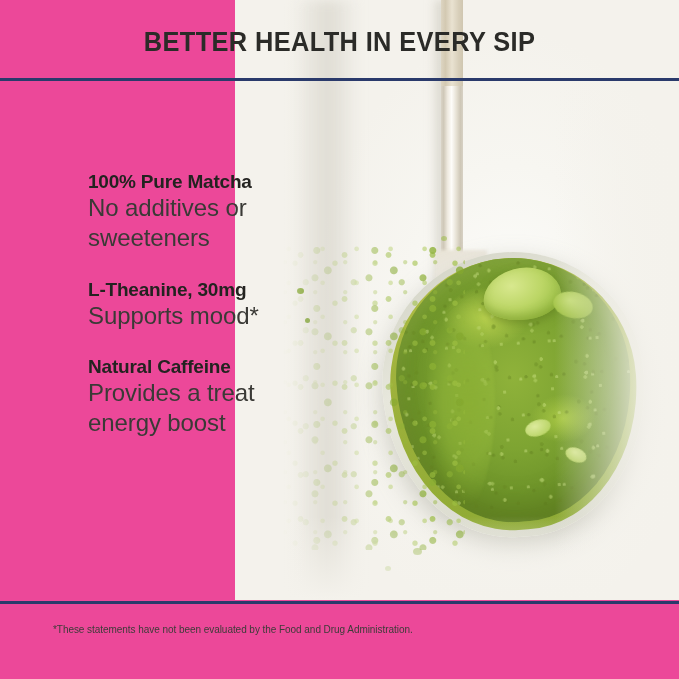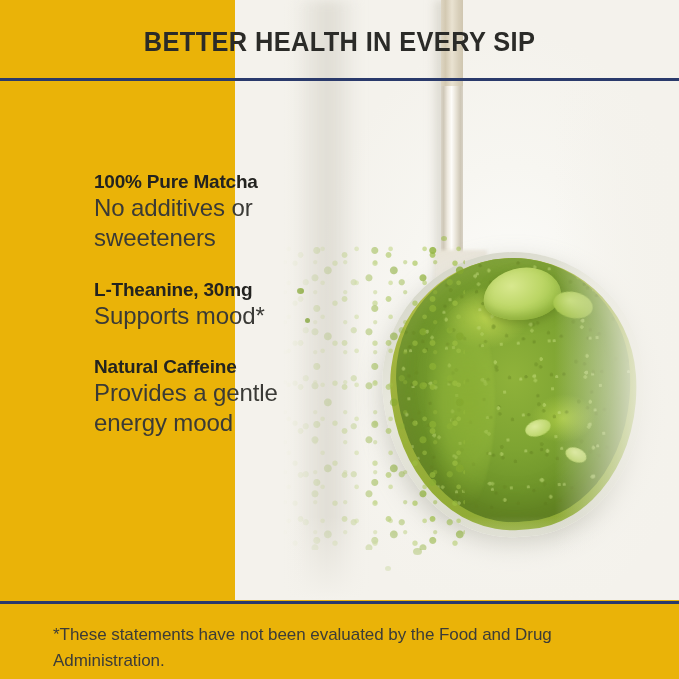--- a/index.html
+++ b/index.html
@@ -3,21 +3,21 @@
 <meta charset="utf-8">
 <style>
   * { margin:0; padding:0; box-sizing:border-box; }
   body {
     width:679px; height:679px;
     background:#f4f2ec;
     font-family:"Liberation Sans", sans-serif;
     overflow:hidden;
     position:relative;
   }
-  .canvas { position:relative; width:679px; height:679px; background:#eab308; overflow:hidden; }
+  .canvas { position:relative; width:679px; height:679px; background:#ec4899; overflow:hidden; }
 
   
   .photo {
     position:absolute; left:235px; top:0; width:444px; height:600px;
     overflow:hidden;
   }
   .photo-bg {
     position:absolute; inset:0;
     background:
       radial-gradient(ellipse 200px 300px at 62% 55%, #fdfdfb 0%, #f7f6f1 55%, #f4f2ec 100%),
@@ -172,34 +172,34 @@
   .title {
     position:absolute; left:0; top:27px; width:679px;
     text-align:center;
     font-size:27px;
     font-weight:700;
     letter-spacing:.4px;
     color:#2b2b28;
     transform:scaleX(.94);
     white-space:nowrap;
   }
-  .features { position:absolute; left:94px; top:171px; width:200px; }
+  .features { position:absolute; left:88px; top:171px; width:200px; }
   .feature { margin-bottom:26px; }
   .feature:last-child { margin-bottom:12px; }
   .f-head {
     font-size:19px; font-weight:700; line-height:1.16;
     color:#232320; letter-spacing:-.2px;
   }
   .f-body {
     font-size:24px; font-weight:400; line-height:1.24;
     color:#3a3a36; letter-spacing:-.1px;
   }
   .footnote {
     position:absolute; left:53px; top:622px; width:580px;
-    font-size:17px; line-height:1.55; color:#3c3c38; letter-spacing:-.05px;
+    font-size:10px; line-height:1.55; color:#3c3c38; letter-spacing:-.05px;
   }
 </style>
 </head>
 <body>
 
 <div class="canvas">
 
   <div class="photo">
     <div class="photo-bg"></div>
     <div class="photo-shadowband"></div>
@@ -238,21 +238,21 @@
     <div class="feature">
       <div class="f-head">100% Pure Matcha</div>
       <div class="f-body">No additives or sweeteners</div>
     </div>
     <div class="feature">
       <div class="f-head">L-Theanine, 30mg</div>
       <div class="f-body">Supports mood*</div>
     </div>
     <div class="feature">
       <div class="f-head">Natural Caffeine</div>
-      <div class="f-body">Provides a gentle energy mood</div>
+      <div class="f-body">Provides a treat energy boost</div>
     </div>
   </div>
 
   <div class="footnote">
     <div>*These statements have not been evaluated by the Food and Drug Administration.</div>
   </div>
 
 </div>
 
 </body></html>

